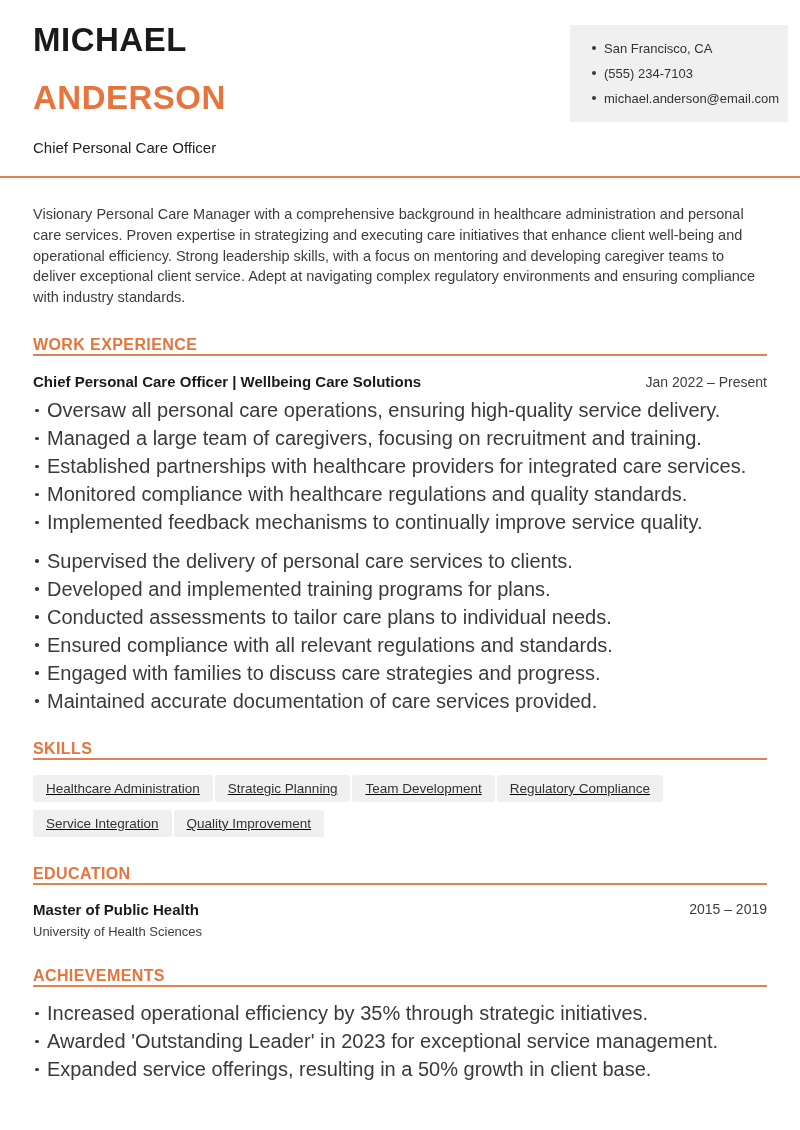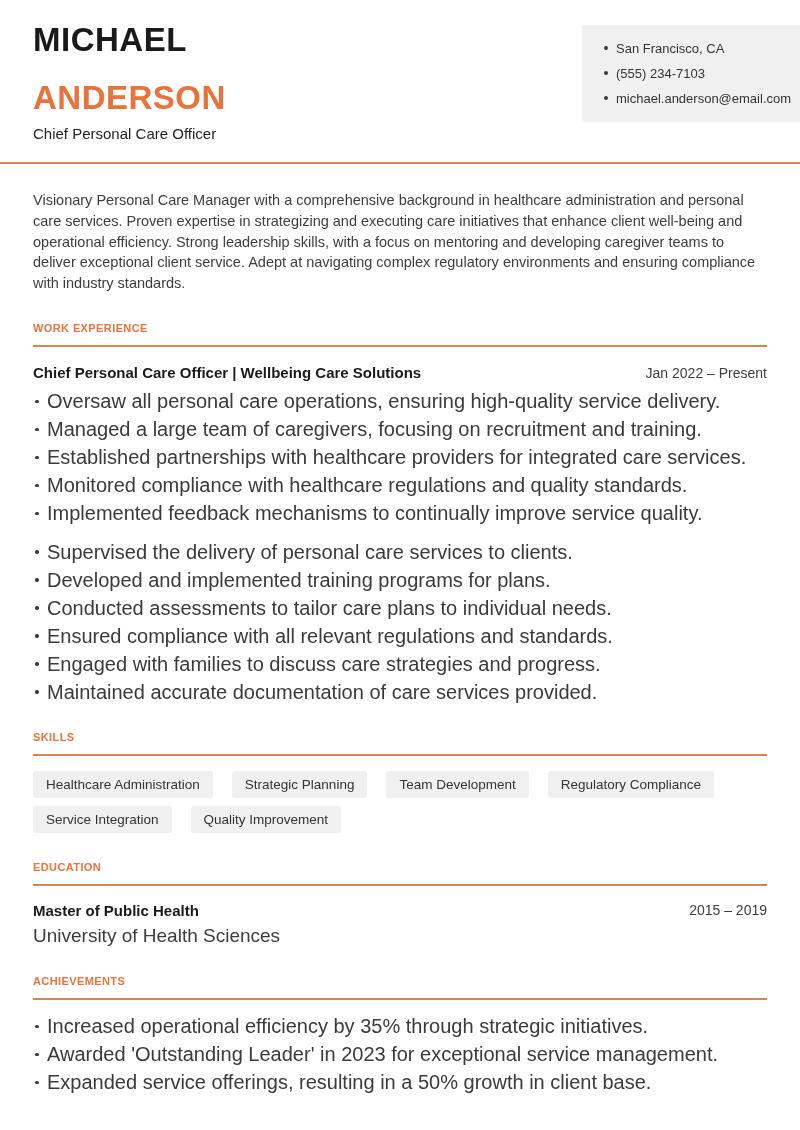--- a/index.html
+++ b/index.html
@@ -15,29 +15,29 @@
   body{font-family:"Liberation Sans","DejaVu Sans",sans-serif;}
   .page{
     position:relative;
     width:800px;height:1130px;
     background:#ffffff;
     overflow:hidden;
   }
   
   .header{
     display:flex;justify-content:space-between;align-items:flex-start;
-    padding:25px 0 0 33px;
+    padding:25px 12px 0 33px;
   }
   .name{
     font-size:33px;font-weight:700;line-height:30px;letter-spacing:0.5px;
   }
   .name .first{display:block;color:var(--dark);}
   .name .last{display:block;color:var(--accent);margin-top:28px;}
   .header-title{
-    margin-top:12px;font-size:15px;color:#222222;font-weight:400;
+    margin-top:26px;font-size:15px;color:#222222;font-weight:400;
   }
   .contact-card{
     background:var(--contact-bg);
     width:218px;
     padding:12px 14px 12px 22px;
     list-style:none;
   }
   .contact-card li{
     position:relative;
     font-size:13px;color:#333333;line-height:15px;
@@ -56,23 +56,22 @@
   }
   
   .content{padding:0 33px;}
   .summary{
     margin-top:26px;
     font-size:14.5px;line-height:20.8px;color:var(--text);
   }
   .section{margin-top:28px;}
   .sec-head{
     color:var(--accent);
-    font-size:11px;font-weight:700;letter-spacing:0.4px;
+    font-size:16px;font-weight:700;letter-spacing:0.4px;
     text-transform:uppercase;
-    padding-bottom:11px;
     border-bottom:2px solid var(--line);
   }
   .entry{margin-top:17px;}
   .entry-head{
     display:flex;justify-content:space-between;align-items:baseline;
   }
   .entry-title{
     font-size:15px;font-weight:700;color:var(--dark);
   }
   .entry-dates{
@@ -88,31 +87,31 @@
   }
   ul.bullets li{margin-bottom:6.5px;}
   ul.bullets li::before{
     content:"";
     position:absolute;left:2px;top:9px;
     width:3.5px;height:3.5px;border-radius:50%;
     background:#3a3a3a;
   }
   .tags{
     margin-top:15px;
-    display:flex;flex-wrap:wrap;gap:8px 19px;
+    display:flex;flex-wrap:wrap;gap:8px 2px;text-decoration:underline;
   }
   .tag{
     background:var(--tag-bg);
     padding:6px 13px;
     border-radius:3px;
     font-size:13.5px;color:#333333;line-height:15px;
   }
   .edu-entry{margin-top:16px;display:flex;justify-content:space-between;align-items:flex-start;}
   .edu-school{
-    margin-top:6px;font-size:19px;color:var(--text);font-weight:400;
+    margin-top:6px;font-size:13px;color:var(--text);font-weight:400;
   }
   .achievements-list{margin-top:16px !important;}
 </style>
 </head>
 <body>
 
 <div class="page">
 
   <header class="header">
     <div>

